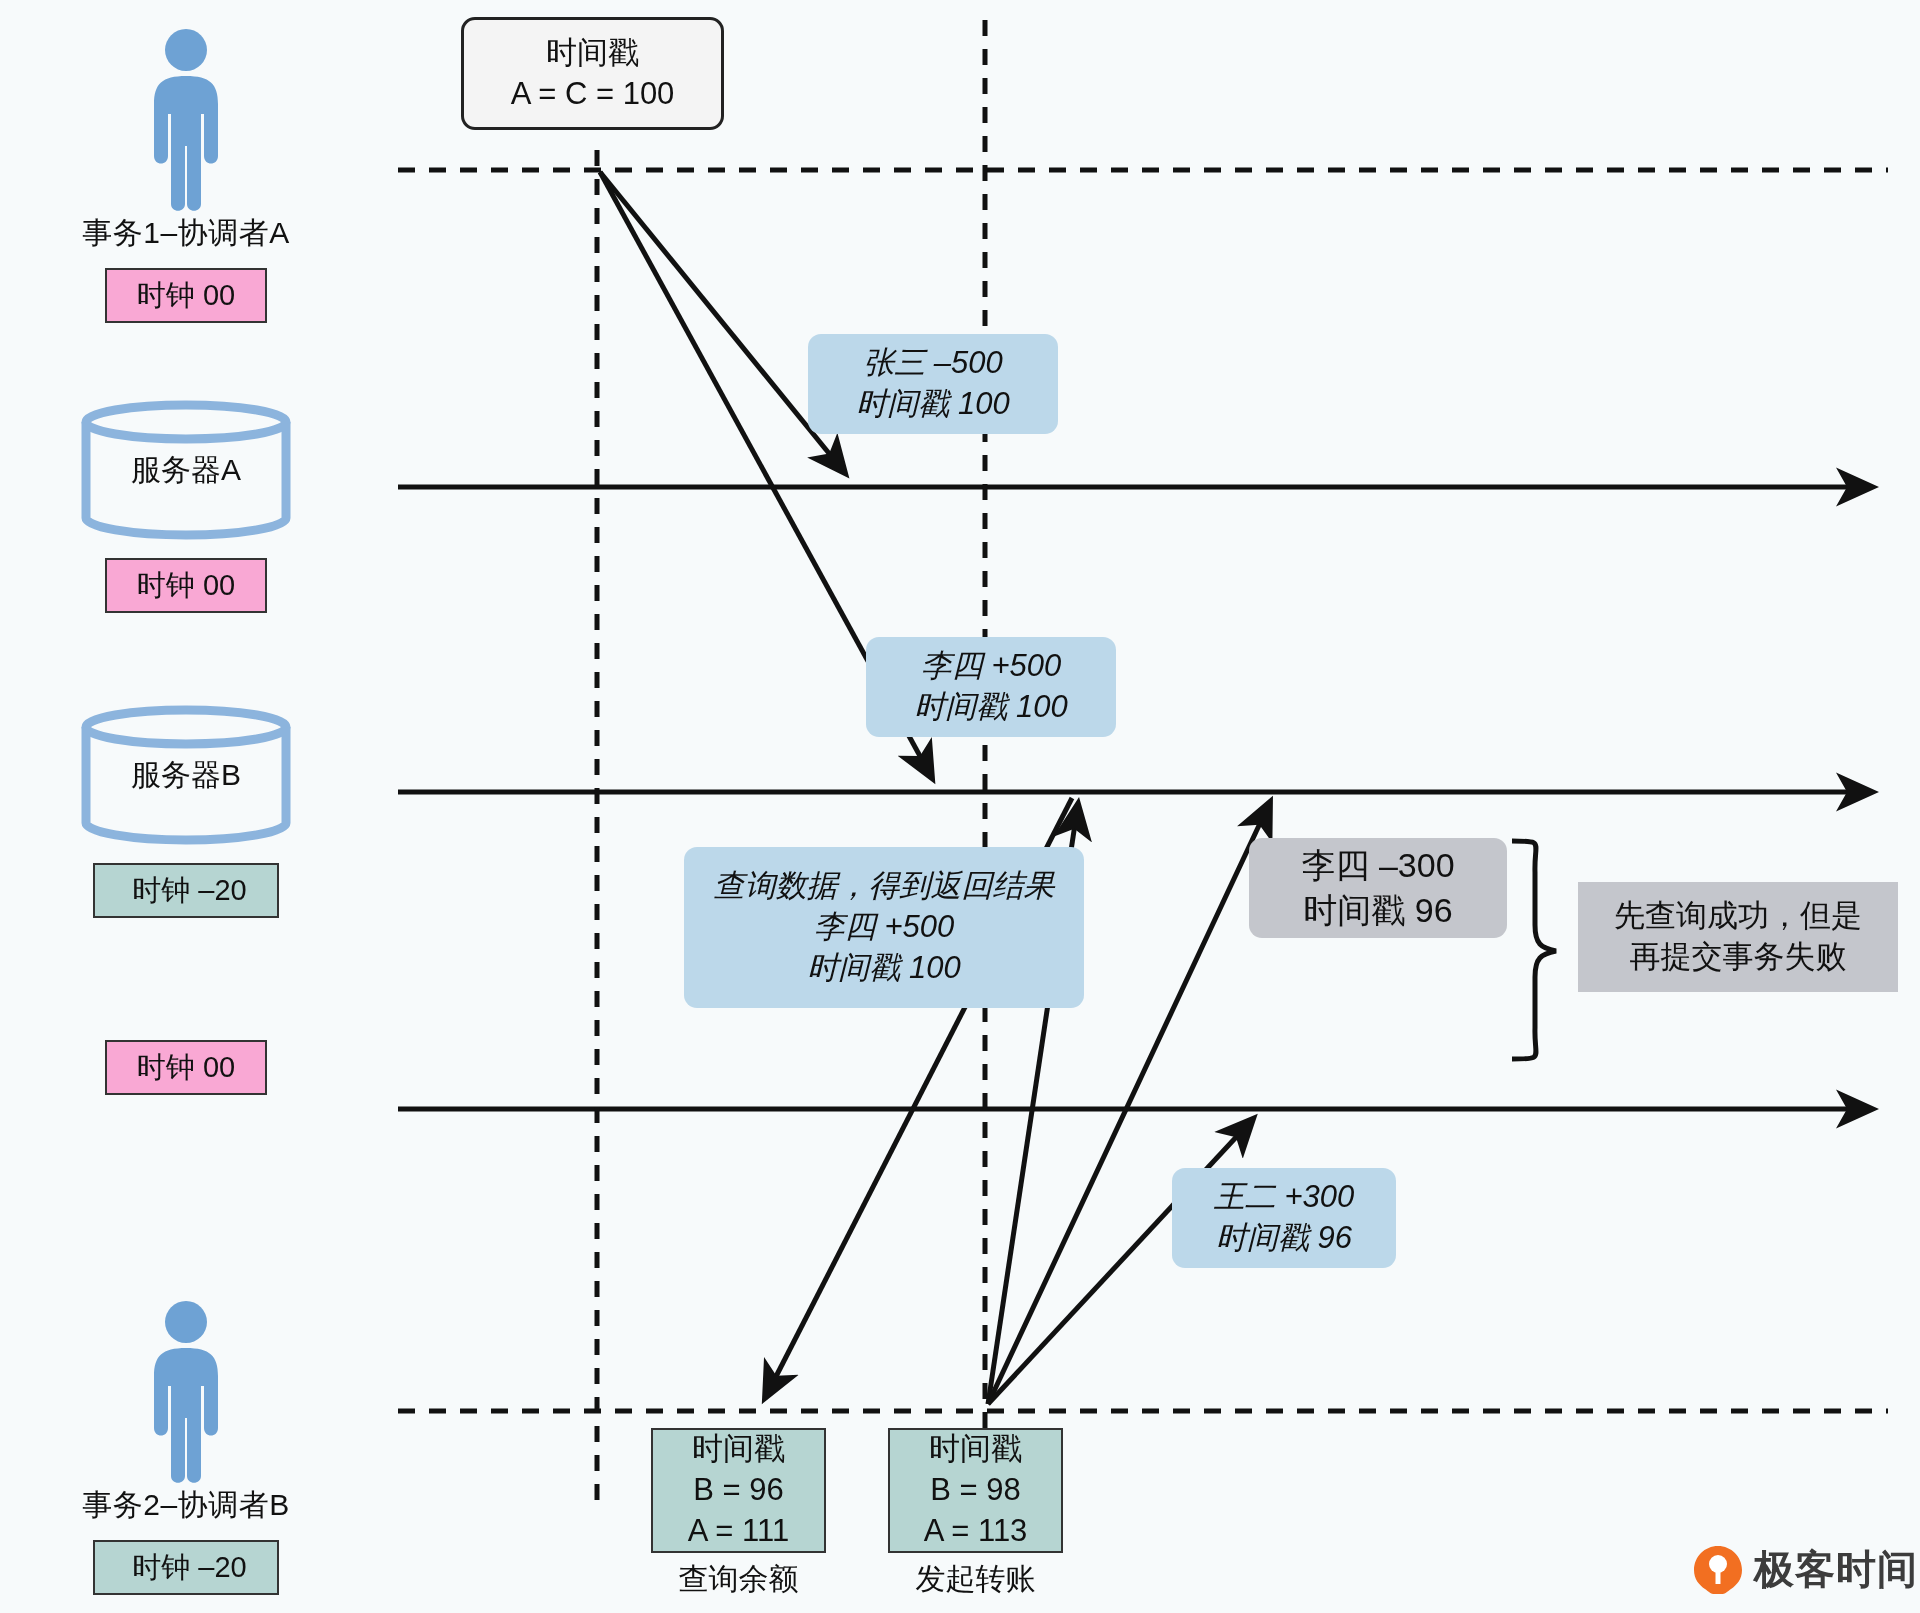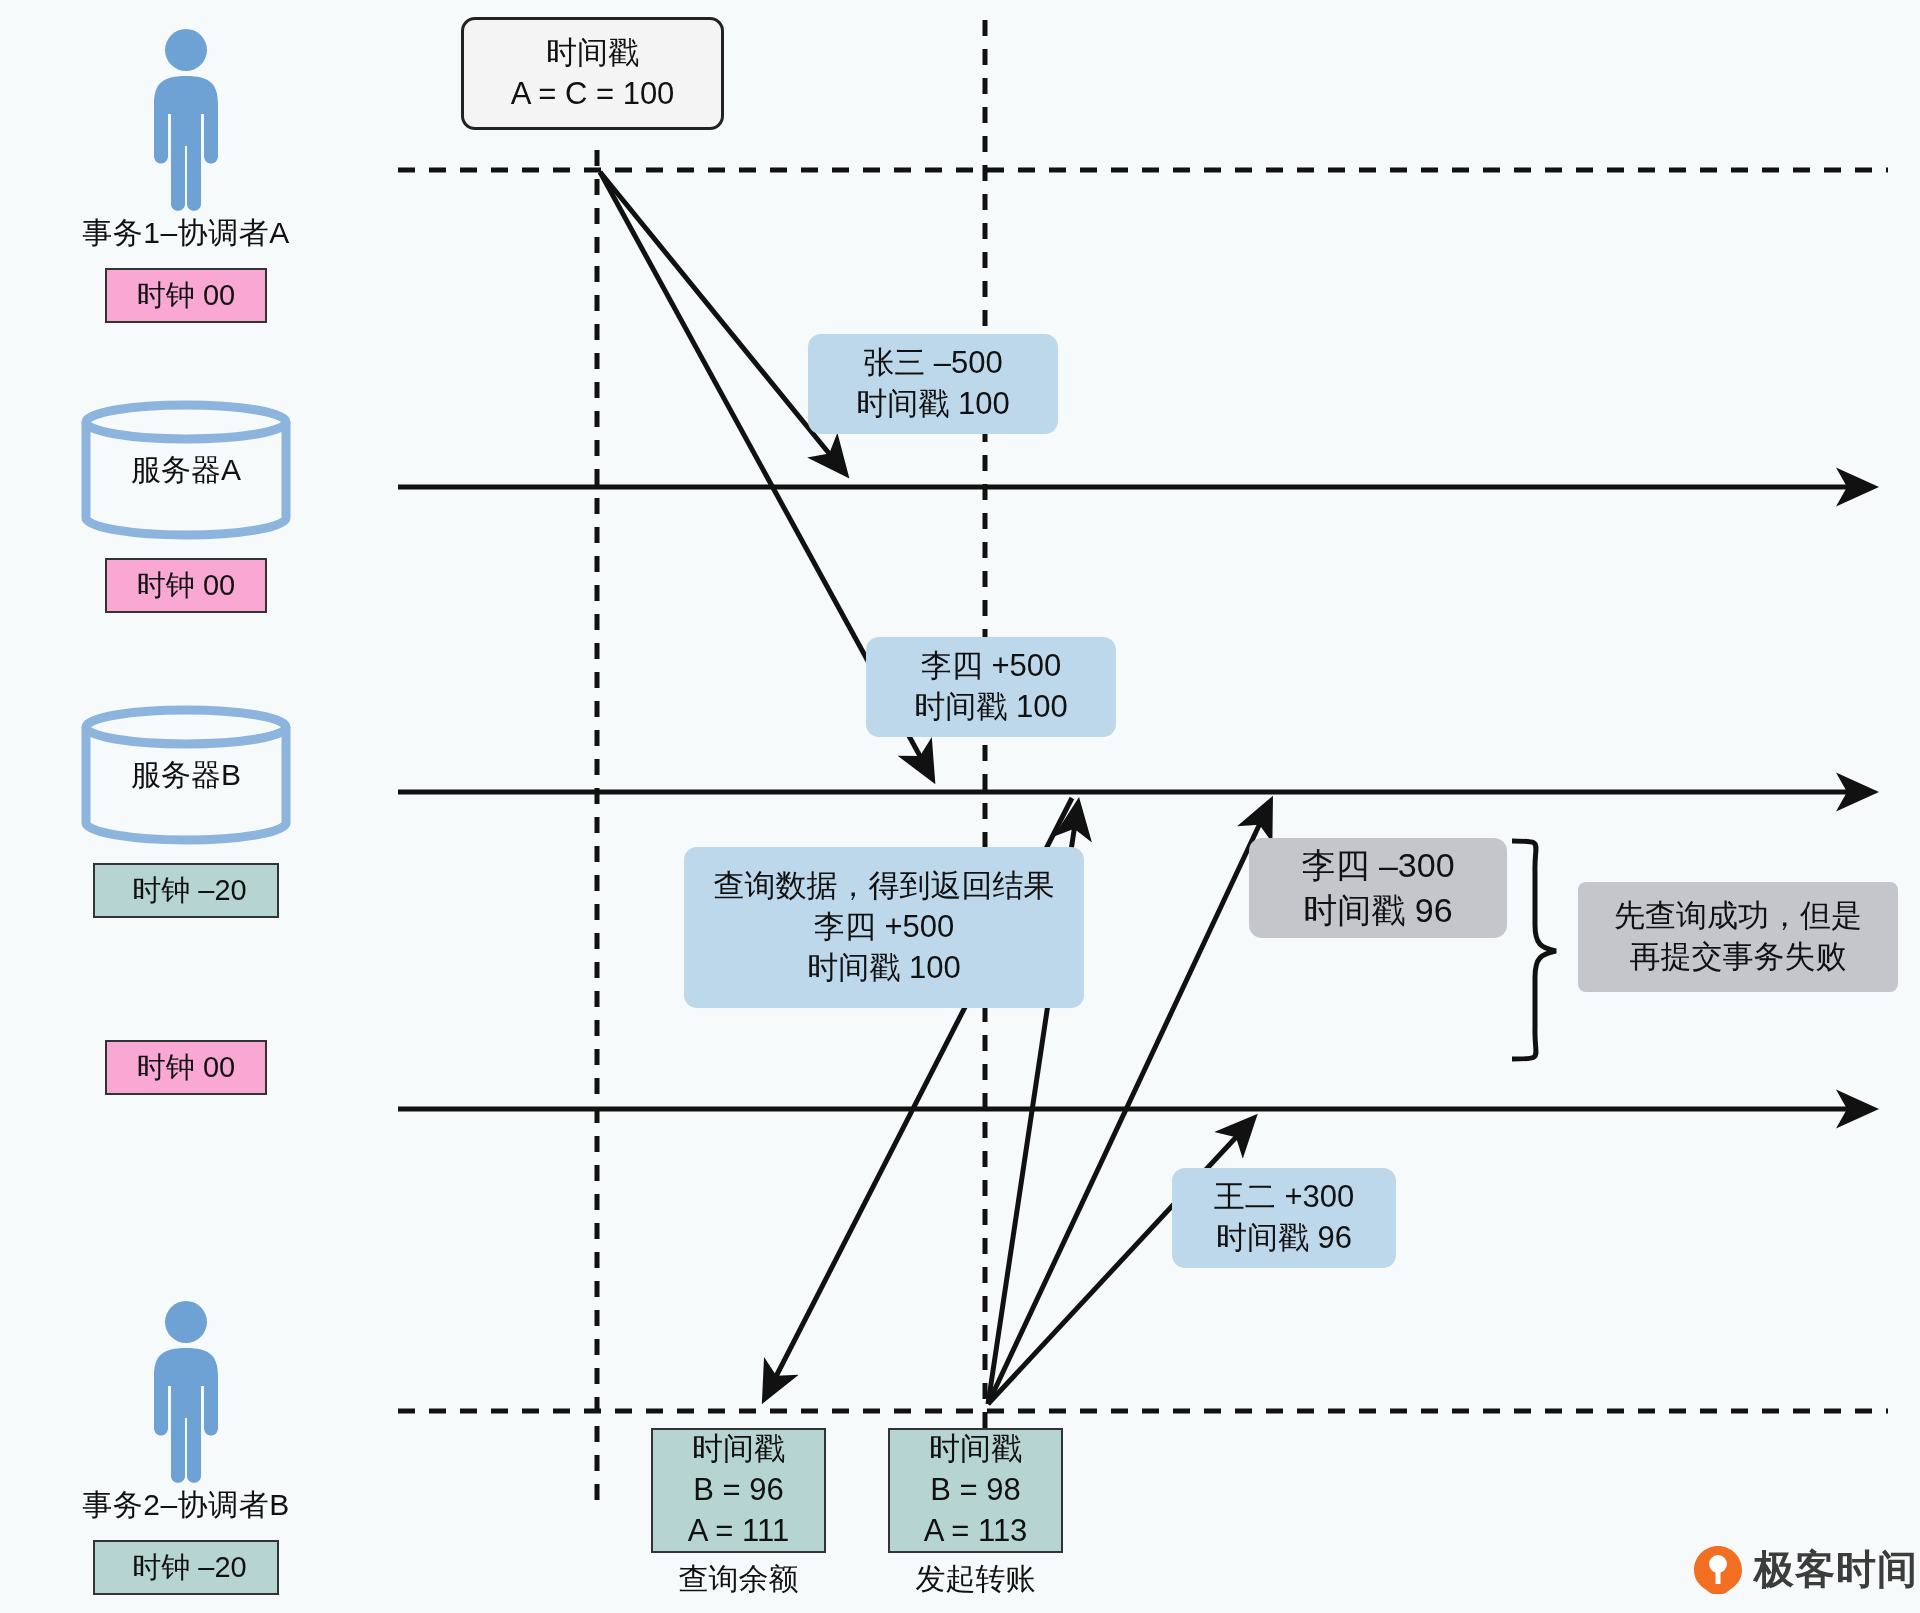--- a/index.html
+++ b/index.html
@@ -85,29 +85,30 @@
   .box-white {
     background: #f4f4f4;
     border: 3px solid #222;
     border-radius: 14px;
     font-size: 31px;
   }
   .box-blue {
     background: #bcd8ea;
     border-radius: 13px;
     font-size: 31px;
+    font-style: italic;
   }
   .box-gray {
     background: #c4c6cc;
     border-radius: 13px;
     font-size: 34px;
   }
   .box-gray-sq {
     background: #c4c6cc;
-    border-radius: 8px;
+    border-radius: 0;
     font-size: 31px;
   }
   .box-teal {
     background: #b6d5d2;
     border: 2px solid #333;
     border-radius: 0;
     font-size: 31px;
   }
   .axis-caption {
     position: absolute;

